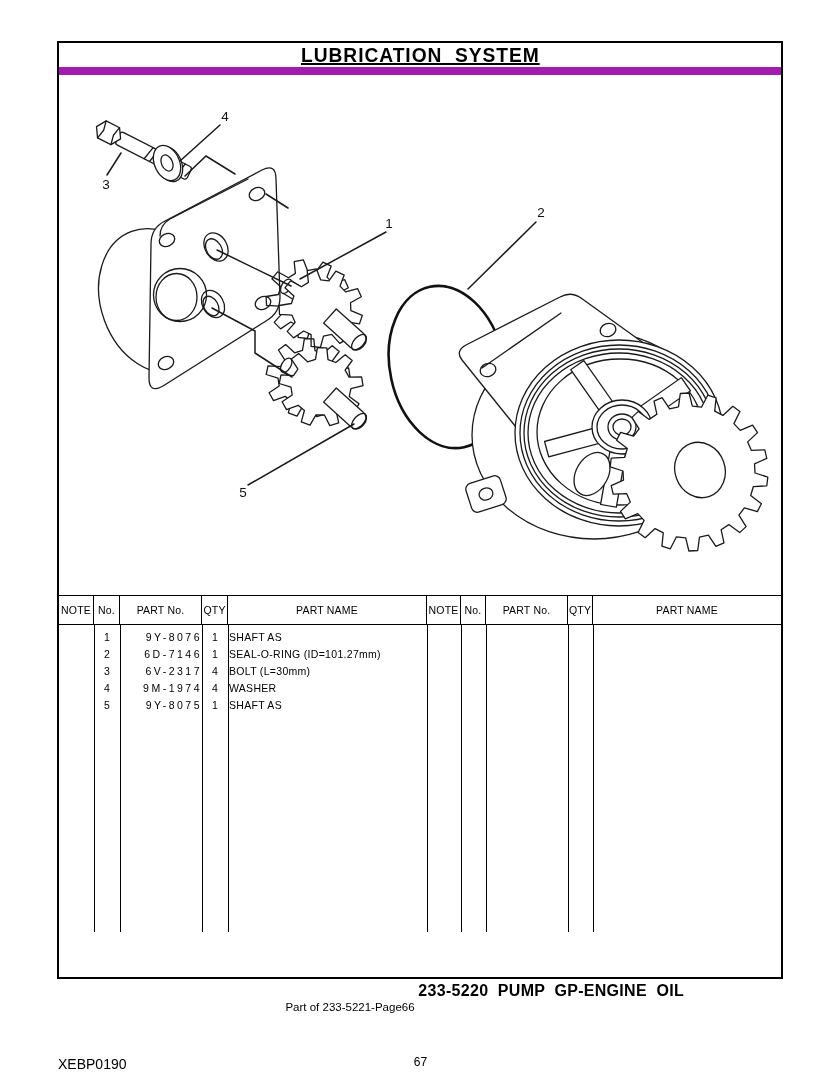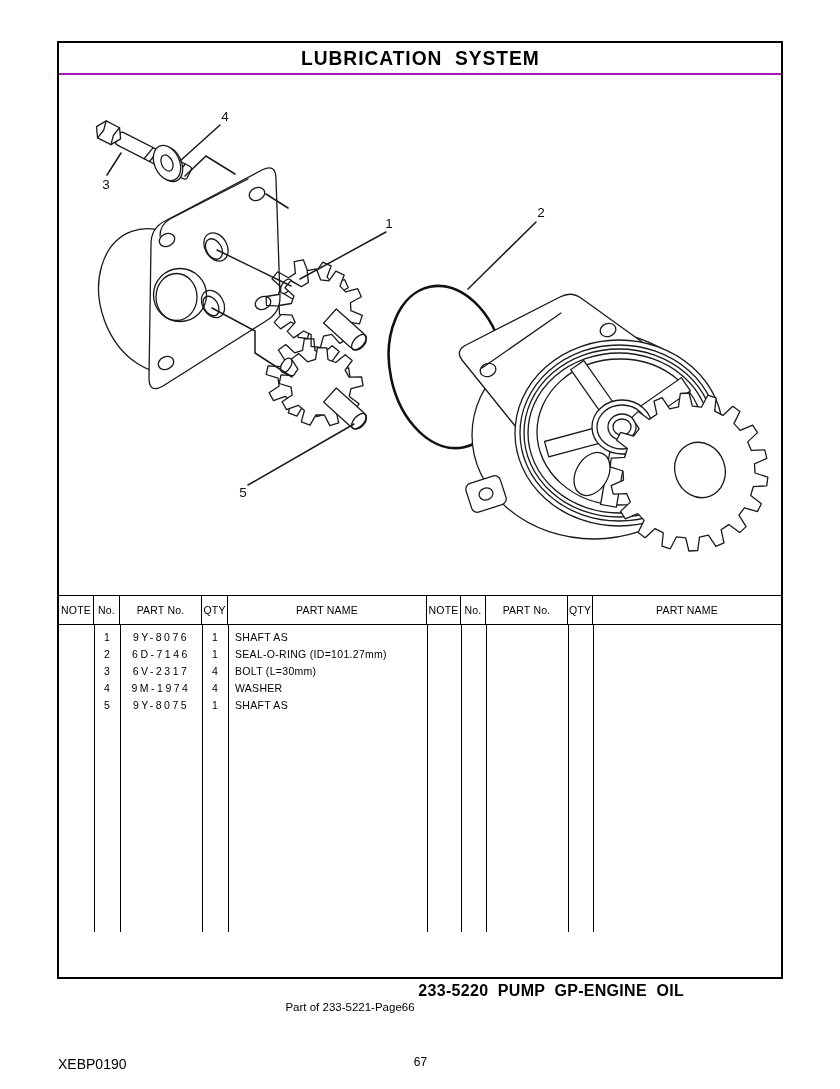--- a/index.html
+++ b/index.html
@@ -1,40 +1,40 @@
 <!DOCTYPE html>
 <html><head>
 <meta charset="utf-8">
 <style>
   html,body{margin:0;padding:0;background:#fff;}
   body{width:840px;height:1089px;position:relative;font-family:"Liberation Sans",sans-serif;color:#000;}
   .frame{position:absolute;left:57px;top:41px;width:726px;height:938px;border:2px solid #000;box-sizing:border-box;background:#fff;}
-  .title-band{position:absolute;left:0;top:0;width:100%;height:32px;border-bottom:2px solid #a21caf;box-sizing:border-box;
-    display:flex;align-items:center;justify-content:center;}
+  .title-band{position:absolute;left:0;top:0;width:100%;height:32px;border-bottom:8px solid #a21caf;box-sizing:border-box;
+    display:flex;align-items:center;justify-content:center;text-decoration:underline;}
   .title-band span{font-size:20px;font-weight:bold;letter-spacing:1px;white-space:pre;transform:scaleX(.96);}
   .diagram-area{position:absolute;left:0;top:32px;width:722px;height:520px;overflow:hidden;}
   .diagram-svg{display:block;}
   .d-line{fill:none;stroke:#1a1a1a;stroke-width:1.3;stroke-linejoin:round;stroke-linecap:round;}
   .d-fill{fill:#fff;stroke:#1a1a1a;stroke-width:1.3;stroke-linejoin:round;}
   .d-thick{fill:none;stroke:#111;stroke-width:2.6;}
   .leader{fill:none;stroke:#1a1a1a;stroke-width:1.5;stroke-linecap:round;}
   .callout{font:13.5px "Liberation Sans",sans-serif;fill:#111;text-anchor:middle;}
   
   .tbl-header{position:absolute;left:0;top:552px;width:100%;height:30px;border-top:1.5px solid #000;border-bottom:1.5px solid #000;
     box-sizing:border-box;display:grid;grid-template-columns:35px 26px 82px 26px 199px 34px 25px 82px 25px 1fr;}
   .tbl-header .hc{border-right:1px solid #000;display:flex;align-items:center;justify-content:center;
     font-size:10.5px;letter-spacing:.2px;box-sizing:border-box;overflow:hidden;}
   .tbl-header .hc:last-child{border-right:none;}
   .tbl-body{position:absolute;left:0;top:582px;width:100%;height:307px;box-sizing:border-box;}
   .vline{position:absolute;top:0;bottom:0;width:1px;background:#000;}
   .trow{position:absolute;left:0;width:100%;height:17px;display:grid;
     grid-template-columns:35px 26px 82px 26px 199px 1fr;align-items:center;font-size:10.5px;}
   .trow .c-no,.trow .c-qty{text-align:center;}
-  .trow .c-pn{text-align:center;letter-spacing:2.5px;}
-  .trow .c-name{padding-left:7px;letter-spacing:.3px;}
+  .trow .c-pn{text-align:right;letter-spacing:2.5px;}
+  .trow .c-name{padding-left:1px;letter-spacing:.3px;}
   .codebar{position:absolute;left:0;top:889px;width:100%;height:49px;border-top:2.5px solid #000;box-sizing:border-box;
     display:flex;align-items:center;justify-content:flex-end;padding-right:9px;}
   .codebar .code{font-size:12px;letter-spacing:3px;}
   .codebar .rev{font-size:12px;letter-spacing:2px;margin-left:16px;}
   
   .assembly-title{position:absolute;left:0;top:982px;width:684px;text-align:right;font-size:16px;font-weight:bold;
     letter-spacing:.3px;white-space:pre;}
   .assembly-subtitle{position:absolute;left:0;top:1001px;width:700px;text-align:center;font-size:11.5px;}
   .footer-left{position:absolute;left:58px;top:1056px;font-size:14px;}
   .footer-right{position:absolute;left:57px;top:1055px;width:727px;text-align:center;font-size:12px;}

